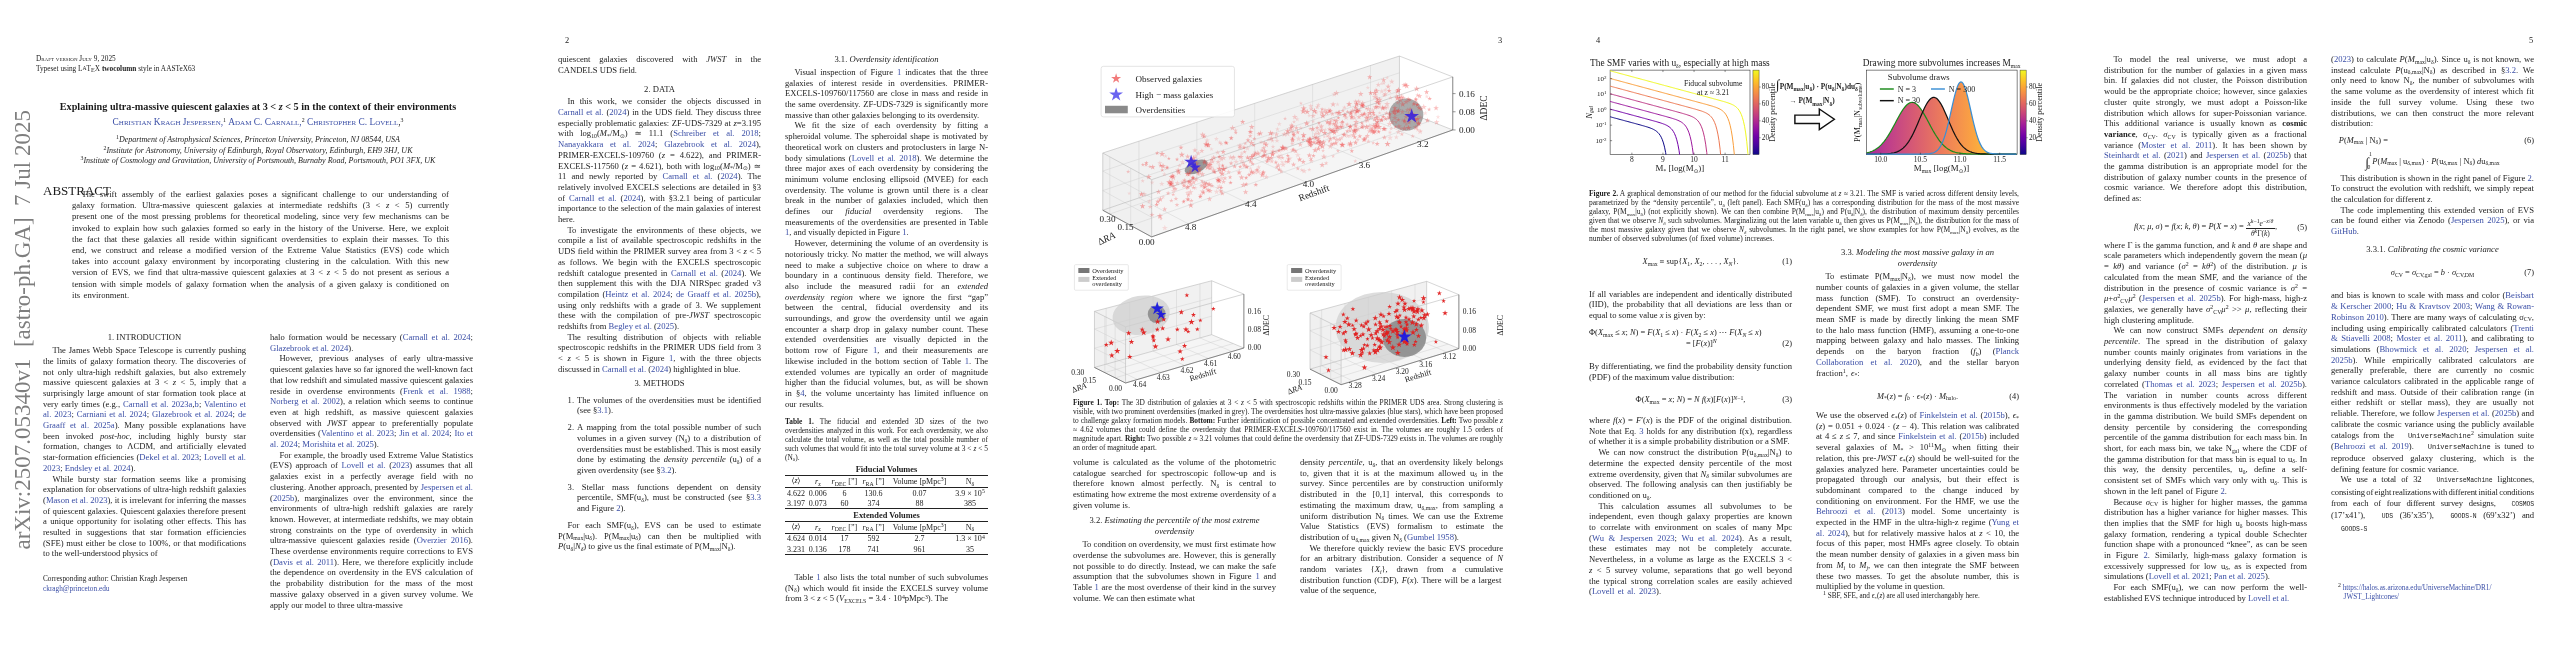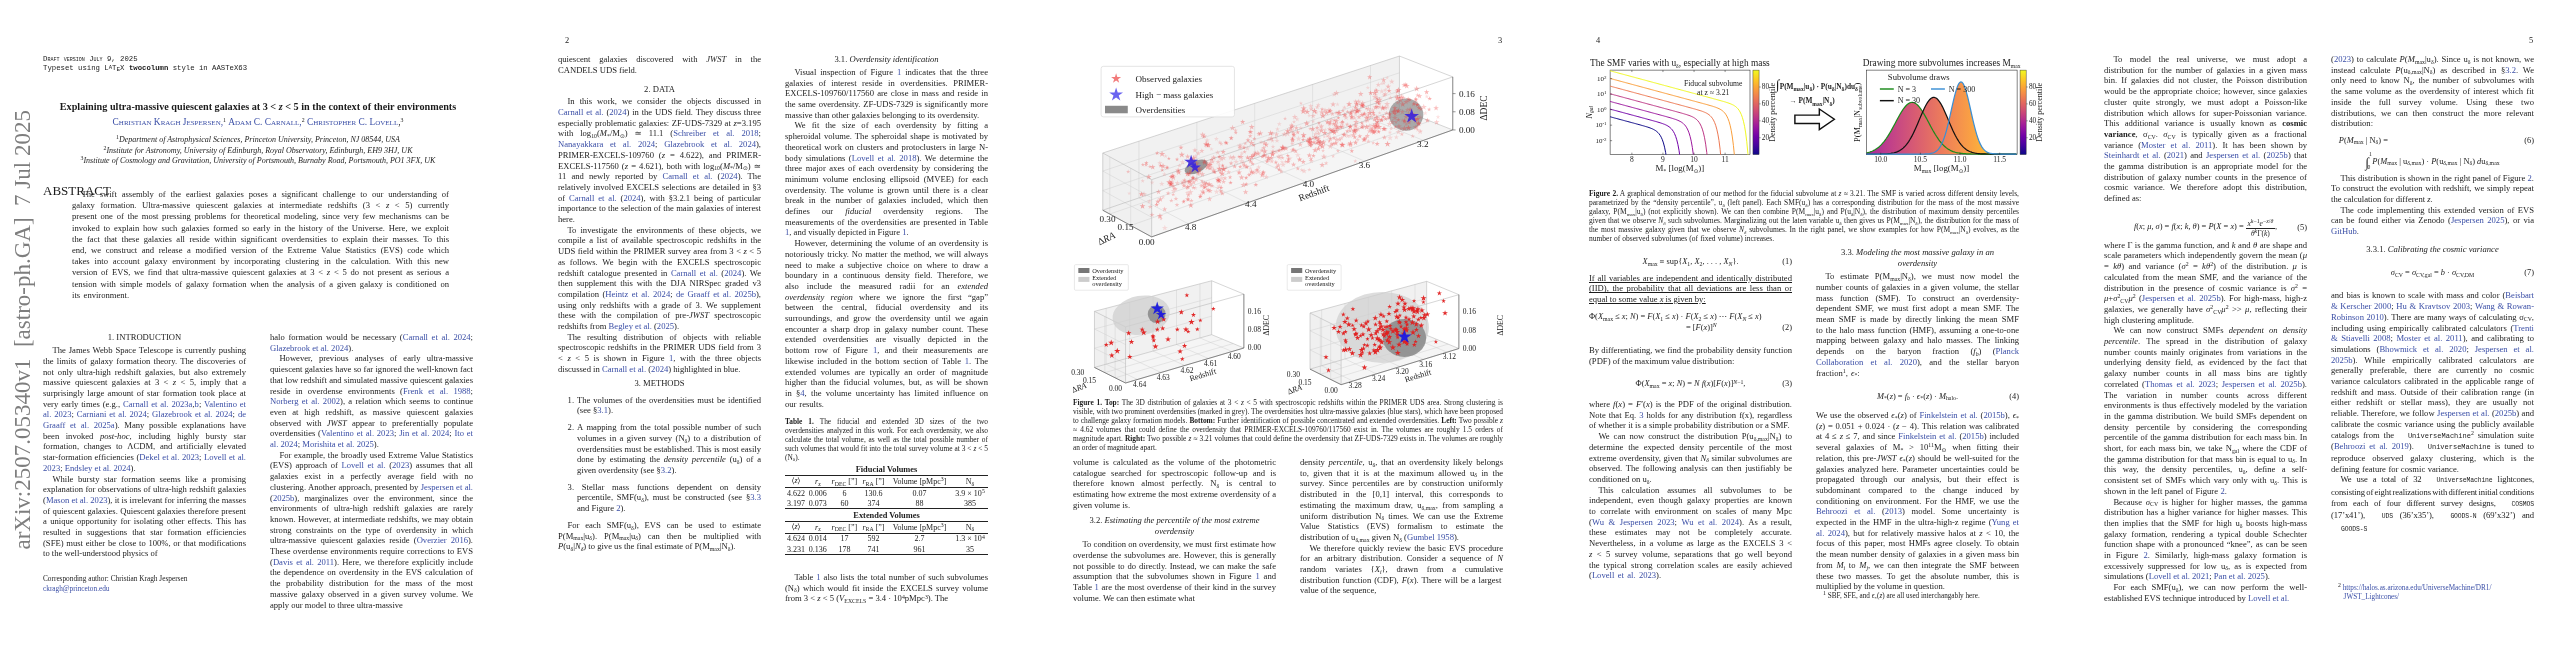--- a/index.html
+++ b/index.html
@@ -21,21 +21,21 @@
 .sc{font-variant:small-caps;}
 .tt{font-family:"Liberation Mono",monospace;font-size:7px;margin-left:10px;}
 .eq{position:relative;text-indent:0 !important;text-align:center;font-size:8.4px;}
 .eqno{position:absolute;right:0;}
 .abs{position:absolute;}
 
 table td{text-align:center;padding:0.6px 0;} sub{}
 </style></head><body>
 <div class="page" id="p1" style="left:0">
     <div style="position:absolute;left:-201px;top:317px;width:448px;height:25.6px;transform:rotate(-90deg);transform-origin:center;color:#7e7e7e;font-size:23px;letter-spacing:0px;white-space:nowrap;text-align:center;">arXiv:2507.05340v1&nbsp; [astro-ph.GA]&nbsp; 7 Jul 2025</div>
-    <div style="position:absolute;left:43px;top:55px;font-size:7.3px;line-height:8.8px;font-family:Liberation Mono, monospace;"><span class="sc">Draft version July 9, 2025</span><br>Typeset using L<span style="font-size:5.6px;vertical-align:1.1px;">A</span>T<span style="font-size:6.1px;vertical-align:-1.1px;">E</span>X <b>twocolumn</b> style in AASTeX63</div>
+    <div style="position:absolute;left:36px;top:55px;font-size:7.3px;line-height:8.8px;"><span class="sc">Draft version July 9, 2025</span><br>Typeset using L<span style="font-size:5.6px;vertical-align:1.1px;">A</span>T<span style="font-size:6.1px;vertical-align:-1.1px;">E</span>X <b>twocolumn</b> style in AASTeX63</div>
     <div style="position:absolute;left:43px;top:101px;width:430px;text-align:center;font-size:10.2px;font-weight:bold;">Explaining ultra-massive quiescent galaxies at 3 &lt; <i>z</i> &lt; 5 in the context of their environments</div>
     <div style="position:absolute;left:43px;top:117px;width:430px;text-align:center;font-size:9.4px;color:#3a4ea6;"><span class="sc">Christian Kragh Jespersen</span>,<sup style="color:#1b1b1b">1</sup> <span class="sc">Adam C. Carnall</span>,<sup style="color:#1b1b1b">2</sup> <span class="sc">Christopher C. Lovell</span><span style="color:#1b1b1b">,<sup>3</sup></span></div>
     <div style="position:absolute;left:43px;top:135px;width:430px;text-align:center;font-size:8px;line-height:10.6px;font-style:italic;"><sup style="font-style:normal;">1</sup>Department of Astrophysical Sciences, Princeton University, Princeton, NJ 08544, USA<br><sup style="font-style:normal;">2</sup>Institute for Astronomy, University of Edinburgh, Royal Observatory, Edinburgh, EH9 3HJ, UK<br><sup style="font-style:normal;">3</sup>Institute of Cosmology and Gravitation, University of Portsmouth, Burnaby Road, Portsmouth, PO1 3FX, UK</div>
     <div style="position:absolute;left:43px;top:183px;width:430px;text-align:left;font-size:13px;">ABSTRACT</div>
     <div style="position:absolute;left:72px;top:189px;width:377px;text-align:justify;font-size:8.6px;line-height:11.2px;word-spacing:1.3px;"><span style="display:inline-block;width:9.4px;"></span>The swift assembly of the earliest galaxies poses a significant challenge to our understanding of galaxy formation.  Ultra-massive quiescent galaxies at intermediate redshifts (3 &lt; <i>z</i> &lt; 5) currently present one of the most pressing problems for theoretical modeling, since very few mechanisms can be invoked to explain how such galaxies formed so early in the history of the Universe.  Here, we exploit the fact that these galaxies all reside within significant overdensities to explain their masses.  To this end, we construct and release a modified version of the Extreme Value Statistics (EVS) code which takes into account galaxy environment by incorporating clustering in the calculation.  With this new version of EVS, we find that ultra-massive quiescent galaxies at 3 &lt; <i>z</i> &lt; 5 do not present as serious a tension with simple models of galaxy formation when the analysis of a given galaxy is conditioned on its environment.</div>
     <div class="col" style="left:43px;top:332px;">
       <p class="sec">1. INTRODUCTION</p>
       <p style="margin-top:2.4px;">The James Webb Space Telescope is currently pushing the limits of galaxy formation theory. The discoveries of not only ultra-high redshift galaxies, but also extremely massive quiescent galaxies at 3 &lt; <i>z</i> &lt; 5, imply that a surprisingly large amount of star formation took place at very early times (e.g., <span class="c">Carnall et al. 2023a</span>,<span class="c">b</span>; <span class="c">Valentino et al. 2023</span>; <span class="c">Carniani et al. 2024</span>; <span class="c">Glazebrook et al. 2024</span>; <span class="c">de Graaff et al. 2025a</span>).  Many possible explanations have been invoked <i>post-hoc</i>, including highly bursty star formation, changes to ΛCDM, and artificially elevated star-formation efficiencies (<span class="c">Dekel et al. 2023</span>; <span class="c">Lovell et al. 2023</span>; <span class="c">Endsley et al. 2024</span>).</p>
       <p>While bursty star formation seems like a promising explanation for observations of ultra-high redshift galaxies (<span class="c">Mason et al. 2023</span>), it is irrelevant for inferring the masses of quiescent galaxies.  Quiescent galaxies therefore present a unique opportunity for isolating other effects.  This has resulted in suggestions that star formation efficiencies (SFE) must either be close to 100%, or that modifications to the well-understood physics of</p>
     </div>
@@ -1350,21 +1350,21 @@
       <text x="869.3" y="221.8" font-size="13" text-anchor="start" fill="#1b1b1b" font-family="Liberation Serif,serif">40</text>
       <line x1="864.3" y1="186.8" x2="867.3" y2="186.8" stroke="#333" stroke-width="0.8"></line>
       <text x="869.3" y="191.3" font-size="13" text-anchor="start" fill="#1b1b1b" font-family="Liberation Serif,serif">60</text>
       <line x1="864.3" y1="156.4" x2="867.3" y2="156.4" stroke="#333" stroke-width="0.8"></line>
       <text x="869.3" y="160.9" font-size="13" text-anchor="start" fill="#1b1b1b" font-family="Liberation Serif,serif">80</text>
       <text x="892.3" y="202.1" font-size="14.5" text-anchor="middle" fill="#1b1b1b" font-family="Liberation Serif,serif" transform="rotate(-90 892.3 202.05)">Density percentile</text>
     </svg>
     <div class="abs small" style="left:43px;top:189px;width:430px;text-align:justify;word-spacing:0.2px;font-size:7.5px;"><b>Figure 2.</b>  A graphical demonstration of our method for the fiducial subvolume at <i>z</i> ≈ 3.21.  The SMF is varied across different density levels, parametrized by the “density percentile”, u<sub style="font-size:5px;">δ</sub> (left panel).  Each SMF(u<sub style="font-size:5px;">δ</sub>) has a corresponding distribution for the mass of the most massive galaxy, P(M<sub style="font-size:5px;">max</sub>|u<sub style="font-size:5px;">δ</sub>) (not explicitly shown).  We can then combine P(M<sub style="font-size:5px;">max</sub>|u<sub style="font-size:5px;">δ</sub>) and P(u<sub style="font-size:5px;">δ</sub>|N<sub style="font-size:5px;">δ</sub>), the distribution of maximum density percentiles given that we observe <i>N<sub style="font-size:5px;">δ</sub></i> such subvolumes.  Marginalizing out the laten variable u<sub style="font-size:5px;">δ</sub> then gives us P(M<sub style="font-size:5px;">max</sub>|N<sub style="font-size:5px;">δ</sub>), the distribution for the mass of the most massive galaxy given that we observe <i>N<sub style="font-size:5px;">δ</sub></i> subvolumes. In the right panel, we show examples for how P(M<sub style="font-size:5px;">max</sub>|N<sub style="font-size:5px;">δ</sub>) evolves, as the number of observed subvolumes (of fixed volume) increases.</div>
     <div class="col" style="left:43px;top:257px;">
       <div class="eq"><i>X</i><sub>max</sub> ≡ sup{<i>X</i><sub>1</sub>, <i>X</i><sub>2</sub>, . . . , <i>X<sub>N</sub></i>}.<span class="eqno">(1)</span></div>
-      <p class="ni" style="margin-top:5px;text-decoration:underline;">If all variables are independent and identically distributed (IID), the probability that all deviations are less than or equal to some value <i>x</i> is given by:</p>
+      <p class="ni" style="margin-top:21px;">If all variables are independent and identically distributed (IID), the probability that all deviations are less than or equal to some value <i>x</i> is given by:</p>
       <div class="eq" style="margin-top:7.2px;text-align:left;">Φ(<i>X</i><sub>max</sub> ≤ <i>x</i>; <i>N</i>) = <i>F</i>(<i>X</i><sub>1</sub> ≤ <i>x</i>) · <i>F</i>(<i>X</i><sub>2</sub> ≤ <i>x</i>) ⋯ <i>F</i>(<i>X<sub>N</sub></i> ≤ <i>x</i>)</div>
       <div class="eq" style="text-align:left;"><span style="margin-left:97px;">= [<i>F</i>(<i>x</i>)]<sup><i>N</i></sup></span><span class="eqno">(2)</span></div>
       <p class="ni" style="margin-top:11.7px;">By differentiating, we find the probability density function (PDF) of the maximum value distribution:</p>
       <div class="eq" style="margin-top:12.8px;">Φ(<i>X</i><sub>max</sub> = <i>x</i>; <i>N</i>) = <i>N f</i>(<i>x</i>)[<i>F</i>(<i>x</i>)]<sup><i>N</i>−1</sup>,<span class="eqno">(3)</span></div>
       <p class="ni" style="margin-top:9px;">where <i>f</i>(<i>x</i>) = <i>F</i>′(<i>x</i>) is the PDF of the original distribution.  Note that Eq. <span class="c">3</span> holds for any distribution f(x), regardless of whether it is a simple probability distribution or a SMF.</p>
       <p>We can now construct the distribution P(u<sub>δ,max</sub>|N<sub>δ</sub>) to determine the expected density percentile of the most extreme overdensity, given that <i>N<sub>δ</sub></i> similar subvolumes are observed. The following analysis can then justifiably be conditioned on u<sub>δ</sub>.</p>
       <p style="word-spacing:1.2px;">This calculation assumes all subvolumes to be independent, even though galaxy properties are known to correlate with environment on scales of many Mpc (<span class="c">Wu &amp; Jespersen 2023</span>; <span class="c">Wu et al. 2024</span>).  As a result, these estimates may not be completely accurate.  Nevertheless, in a volume as large as the EXCELS 3 &lt; <i>z</i> &lt; 5 survey volume, separations that go well beyond the typical strong correlation scales are easily achieved (<span class="c">Lovell et al. 2023</span>).</p>
     </div>
     <div class="col" style="left:270px;top:247px;">
       <p class="ssec"><span class="n">3.3.</span> Modeling the most massive galaxy in an<br>overdensity</p>

